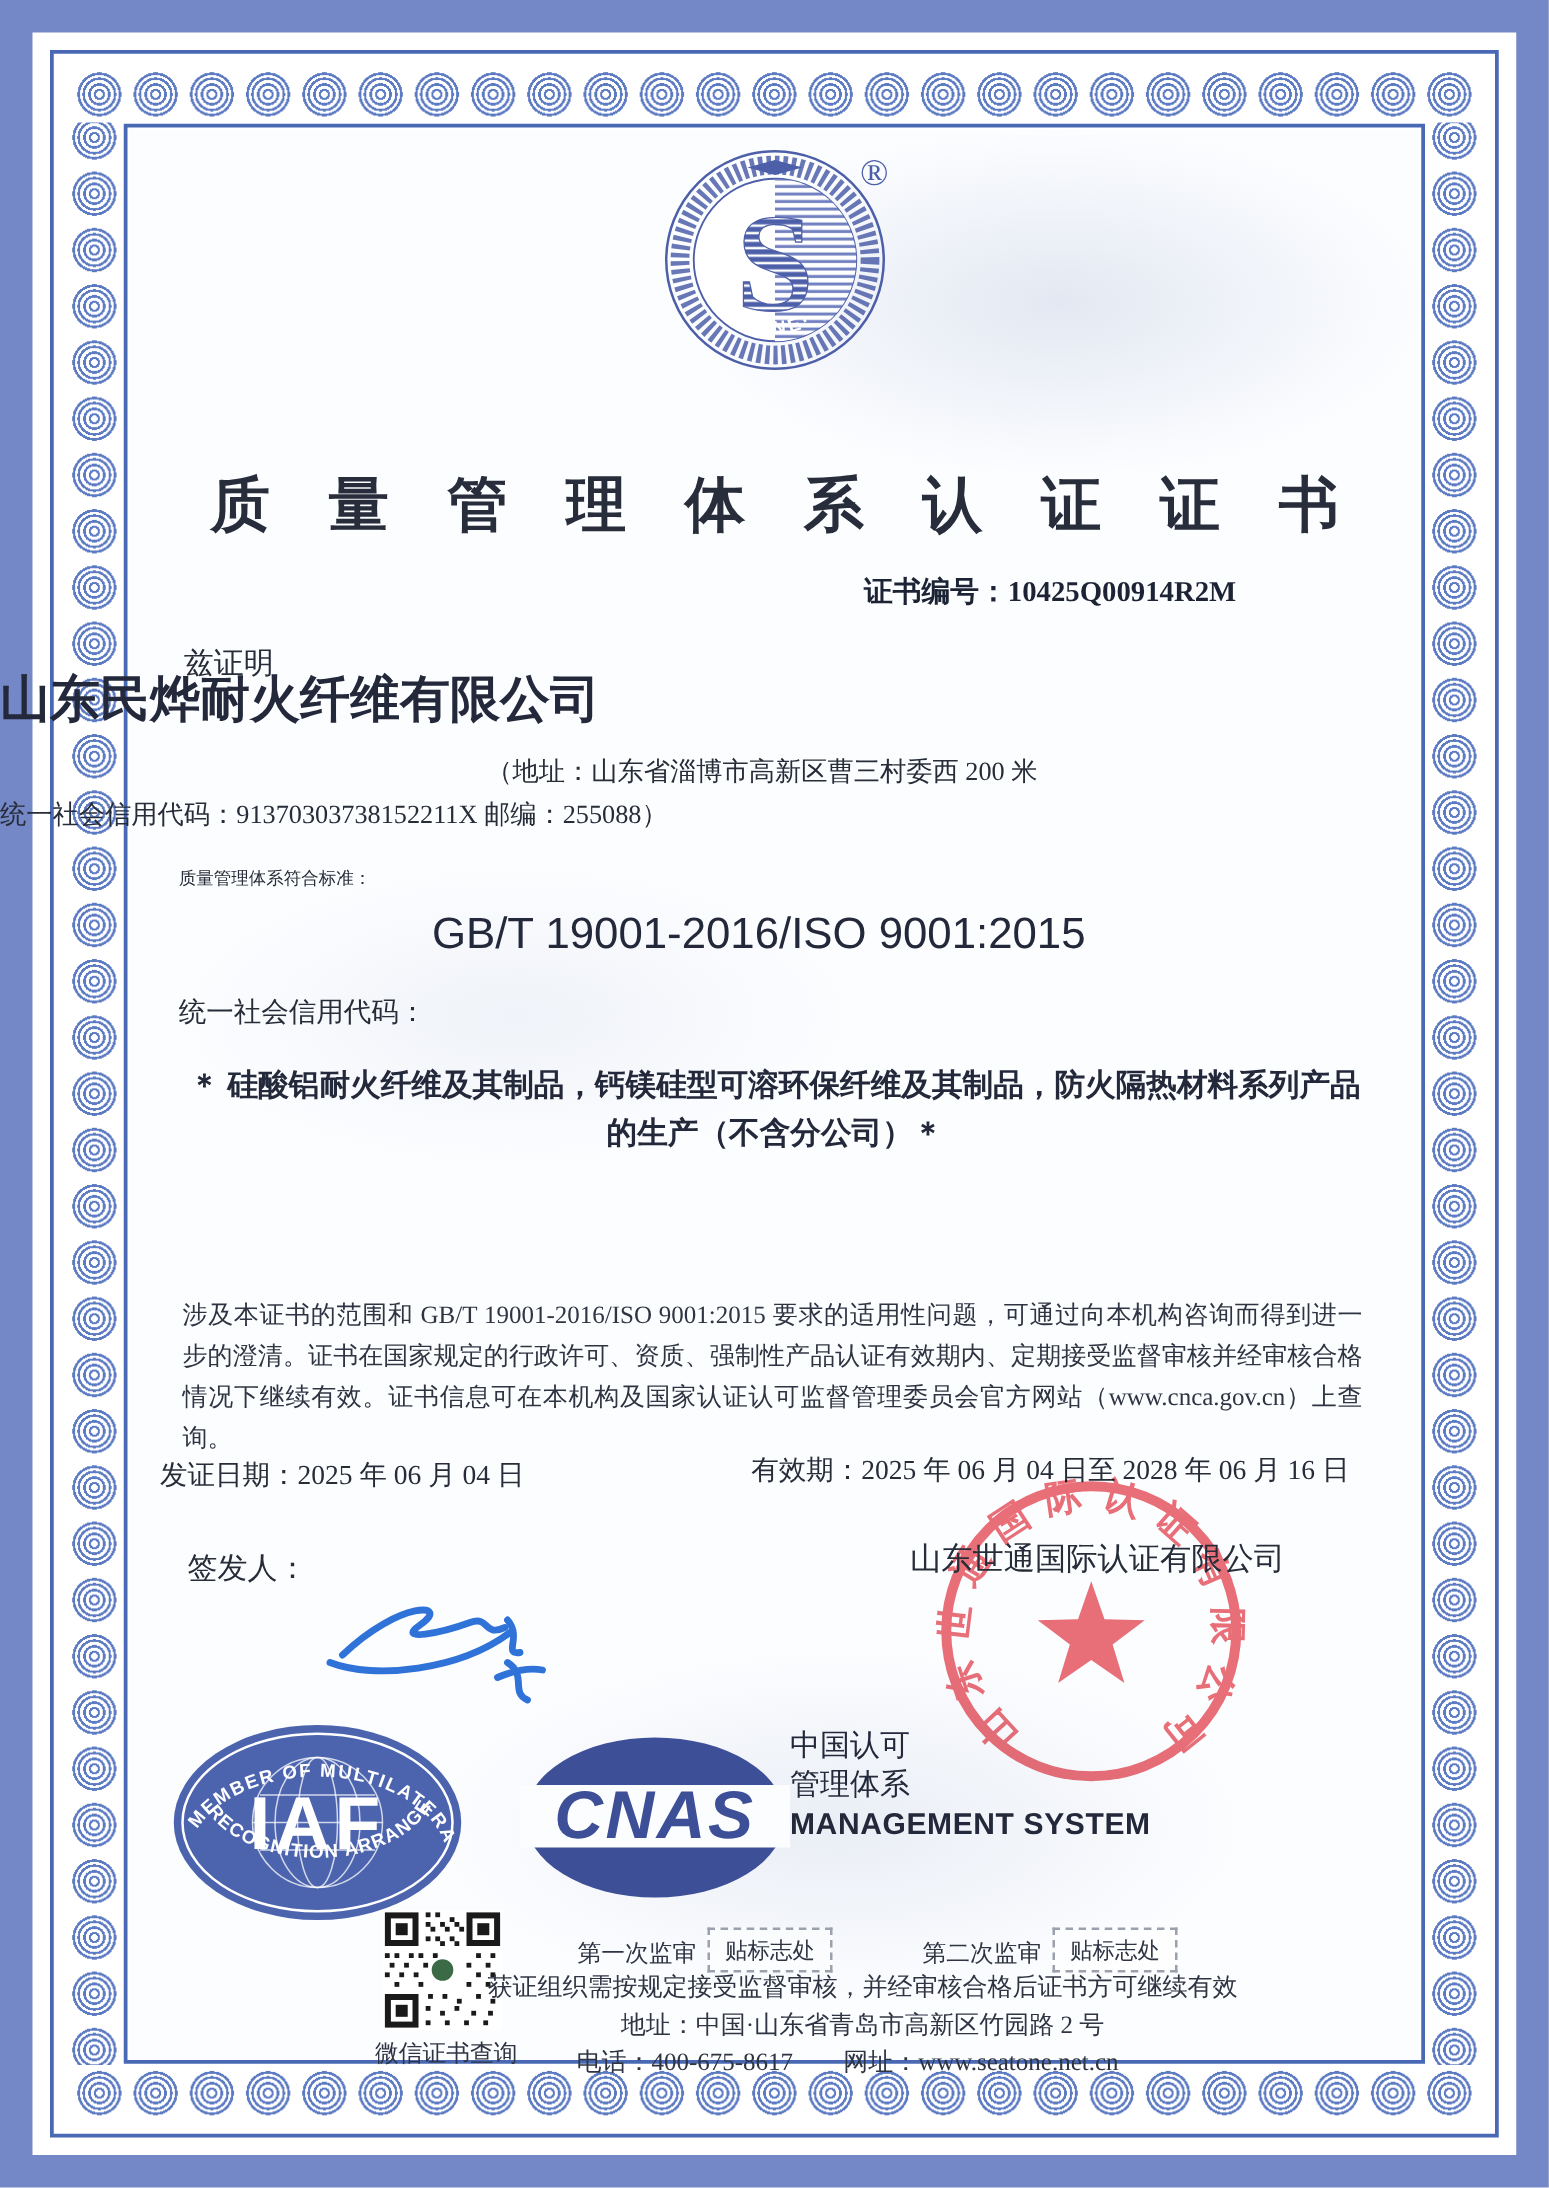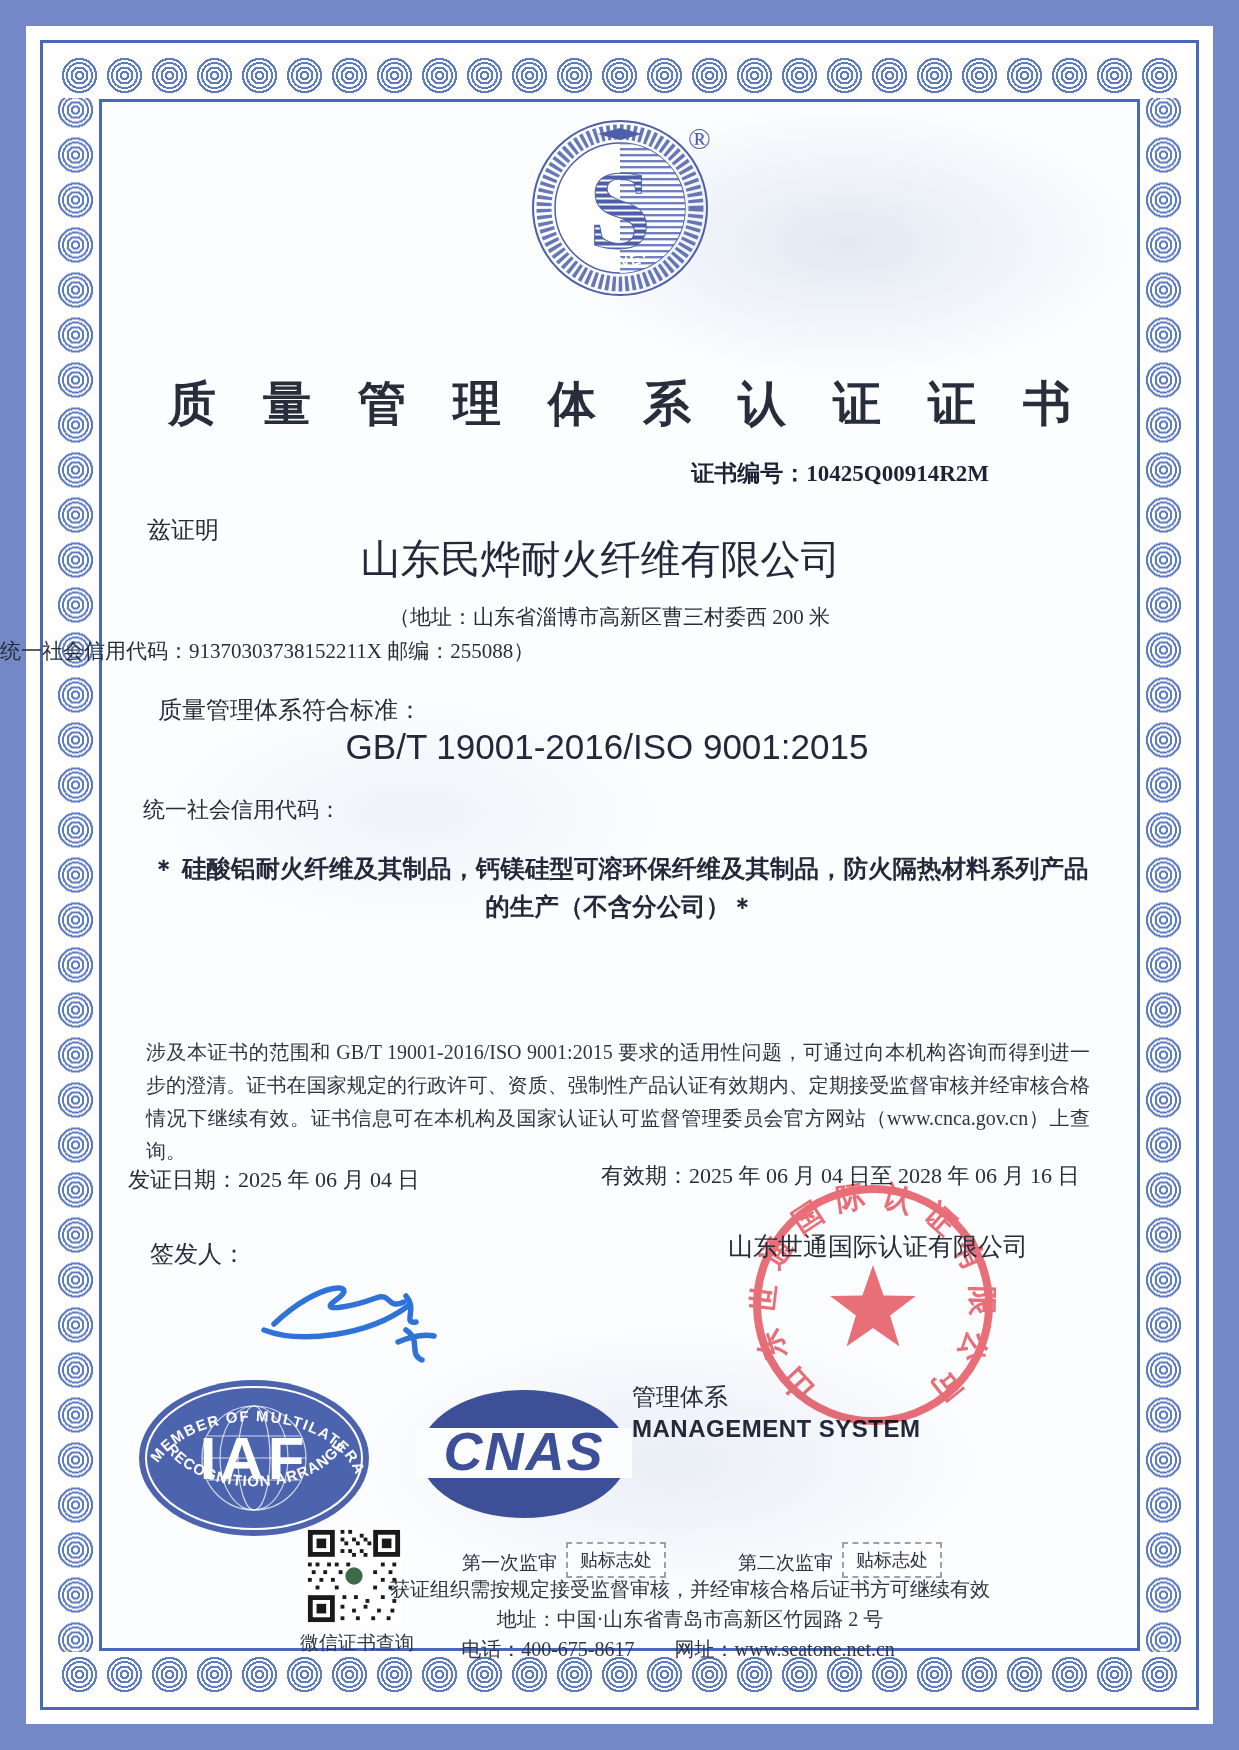--- a/index.html
+++ b/index.html
@@ -37,24 +37,24 @@
   }
   
   .title{
     left:0;right:0;top:372px;text-align:center;
     font-size:48px;font-weight:bold;color:#272d3a;
     letter-spacing:47px;margin-right:-47px;white-space:nowrap;
   }
   .certno{left:0;right:250px;top:458px;text-align:right;font-size:23px;font-weight:bold;color:#1c2335;}
   .certno .lbl{font-weight:bold;}
   .intro{left:147px;top:514px;font-size:24px;}
-  .company{left:0;right:38px;top:532px;text-align:center;font-size:40px;font-weight:normal;color:#23293a;}
+  .company{left:0;right:38px;top:532px;font-size:40px;font-weight:bold;color:#23293a;}
   .addr1{left:0;right:20px;top:603px;text-align:center;font-size:21px;}
   .addr2{left:0;right:20px;top:637px;text-align:left;font-size:21px;}
-  .std-label{left:143px;top:694px;font-size:24px;margin-left:15px;}
+  .std-label{left:143px;top:694px;font-size:14px;}
   .std-value{left:0;right:25px;top:727px;text-align:center;font-size:35px;color:#23293a;
              font-family:"Liberation Sans","DejaVu Sans",sans-serif;font-weight:500;}
   .scope-label{left:143px;top:795px;font-size:22px;}
   .scope-text{left:140px;width:960px;top:850px;text-align:center;
               font-size:24.5px;font-weight:bold;line-height:38px;color:#23293a;}
   .disclaimer{left:146px;width:944px;top:1036px;font-size:20px;line-height:33px;
               text-align:justify;color:#2e3442;}
   .issue-date{left:128px;top:1165px;font-size:22px;}
   .validity{left:601px;top:1161px;font-size:22px;}
   .signer{left:150px;top:1238px;font-size:24px;}
@@ -179,20 +179,21 @@
   </text>
 </svg>
 
 <svg class="abs" style="left:416px;top:1384px;" width="216" height="140" viewBox="0 0 216 140">
   <ellipse cx="108" cy="70" rx="104" ry="64" fill="#3d4f97"></ellipse>
   <rect x="0" y="44" width="216" height="50" fill="#fcfdff"></rect>
   <text x="108" y="86" text-anchor="middle" font-size="54" font-weight="bold" font-style="italic" fill="#3d4f97" letter-spacing="2" font-family="Liberation Sans, DejaVu Sans, sans-serif">CNAS</text>
 </svg>
 
 <div class="abs cnas-block">
+  <div class="cn">中国认可</div>
   <div class="cn">管理体系</div>
   <div class="en">MANAGEMENT SYSTEM</div>
 </div>
 
 <svg class="abs" style="left:306px;top:1528px;" width="96" height="96" viewBox="0 0 100 100">
   <rect width="100" height="100" fill="#ffffff"></rect>
   <g fill="#1a1a1a">
     <rect x="2" y="2" width="28" height="28"></rect>
       <rect x="70" y="2" width="28" height="28"></rect>
       <rect x="2" y="70" width="28" height="28"></rect>

